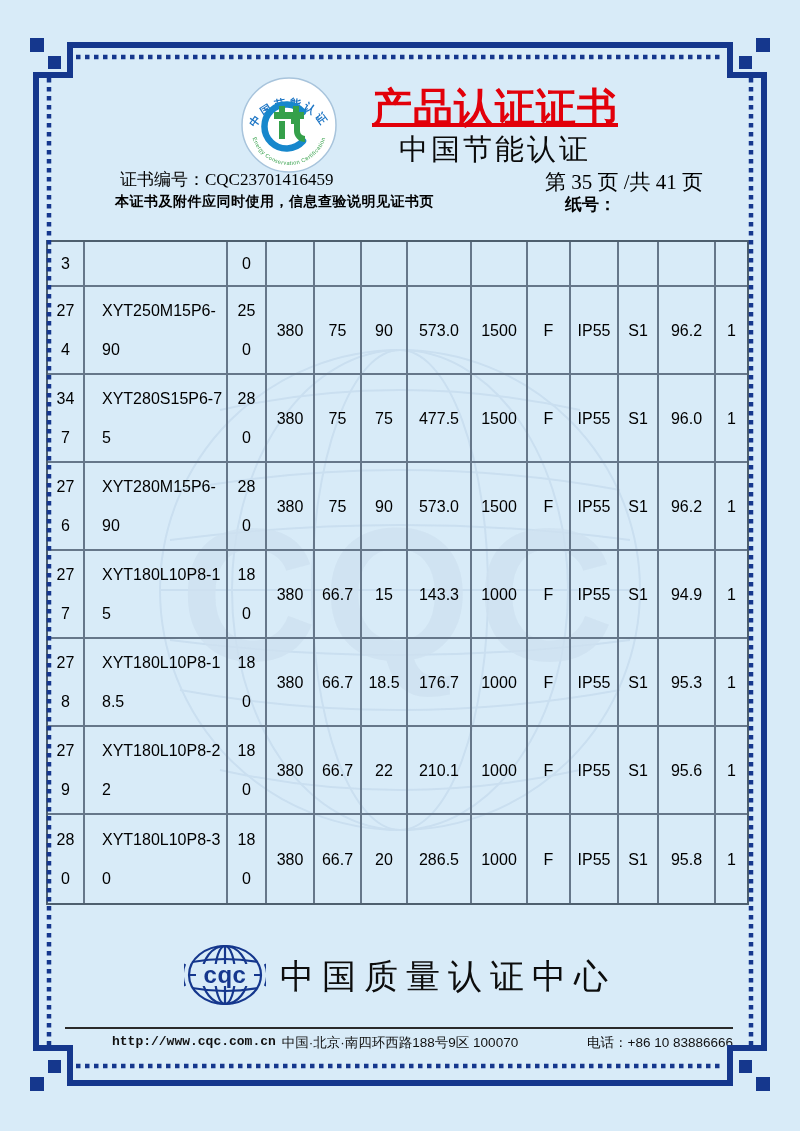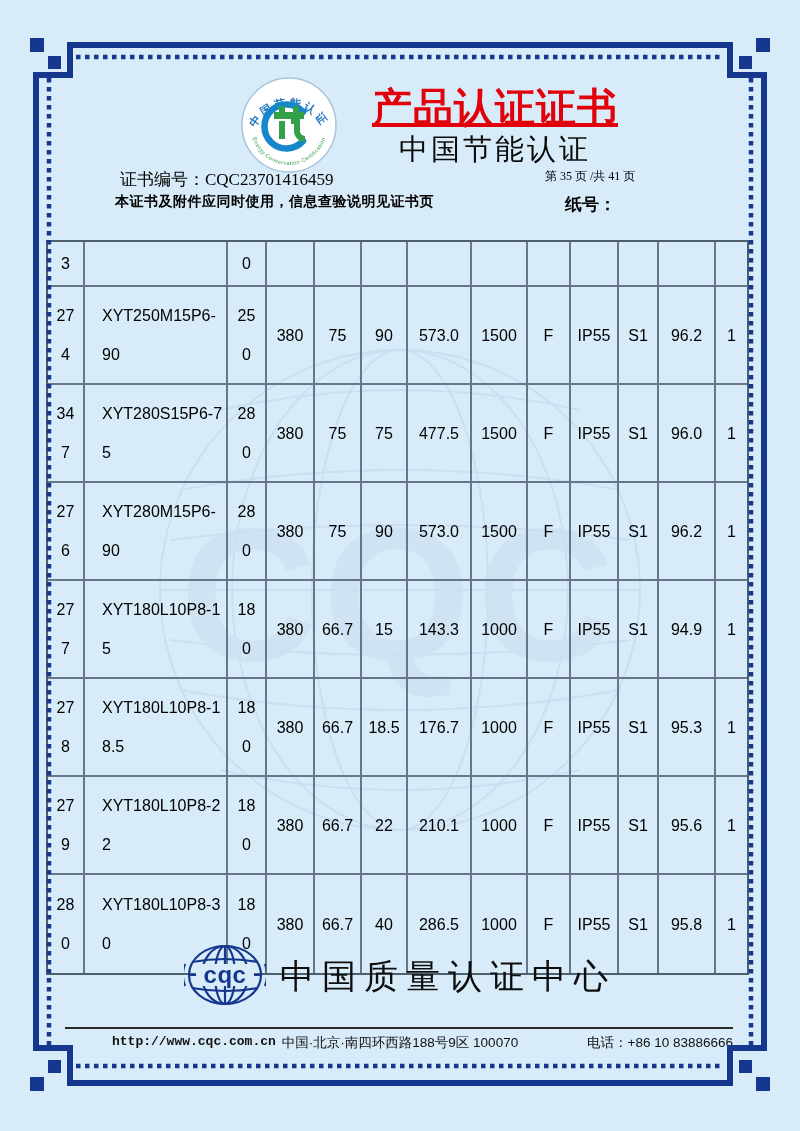--- a/index.html
+++ b/index.html
@@ -42,39 +42,39 @@
     letter-spacing:3px;
   }
 
   
   .meta-certno{
     position:absolute;left:120px;top:168px;z-index:2;
     font-family:"Liberation Serif",serif;font-size:17px;color:#000;
   }
   .meta-page{
     position:absolute;left:545px;top:168px;z-index:2;
-    font-family:"Liberation Serif",serif;font-size:12px;color:#000;
+    font-family:"Liberation Serif",serif;font-size:21px;color:#000;
   }
   .meta-notice{
     position:absolute;left:115px;top:193px;z-index:2;
     font-size:14px;font-weight:bold;color:#000000;letter-spacing:.5px;
   }
   .meta-paper{
     position:absolute;left:565px;top:193px;z-index:2;
     font-size:17px;font-weight:bold;color:#000;
   }
 
   
   .cert-table{
     position:absolute;left:46px;top:240px;z-index:1;
     border:2.5px solid var(--grid-dark);
     background:transparent;
   }
   .trow{
-    display:grid;height:98px;
+    display:grid;height:88px;
     grid-template-columns:37px 143px 39px 48px 47px 46px 64px 56px 43px 48px 40px 57px 31px;
   }
   .trow.partial{height:45px;}
   .trow:not(:last-child)>.tcell{border-bottom:2px solid var(--grid);}
   .tcell{
     border-right:2px solid var(--grid);
     display:flex;align-items:center;justify-content:center;
     font-size:16px;color:#000;overflow:hidden;
   }
   .tcell:last-child{border-right:none;}
@@ -484,21 +484,21 @@
         <div class="tcell c2">
           <span>180</span>
         </div>
         <div class="tcell c3">
           <span>380</span>
         </div>
         <div class="tcell c4">
           <span>66.7</span>
         </div>
         <div class="tcell c5">
-          <span>40</span>
+          <span>20</span>
         </div>
         <div class="tcell c6">
           <span>286.5</span>
         </div>
         <div class="tcell c7">
           <span>1000</span>
         </div>
         <div class="tcell c8">
           <span>F</span>
         </div>

